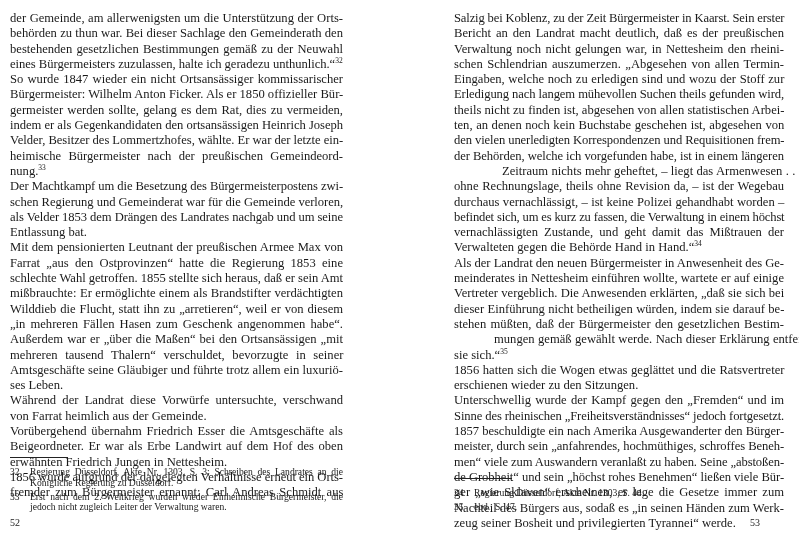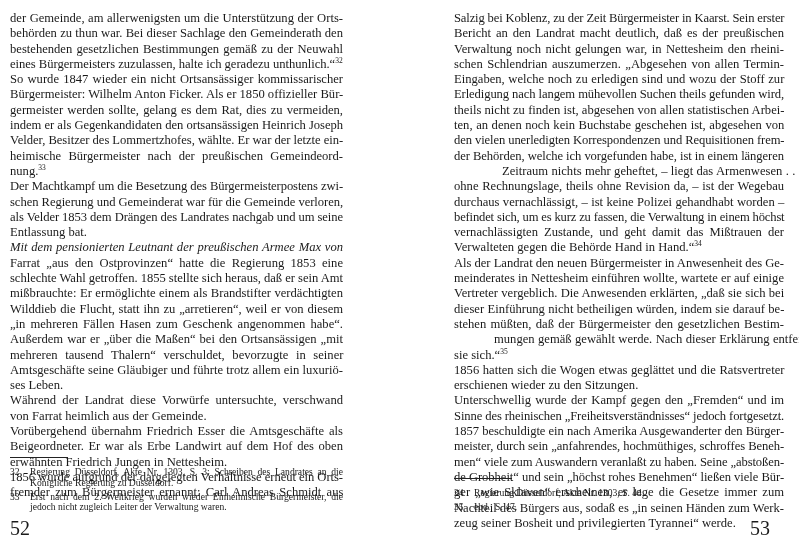--- a/index.html
+++ b/index.html
@@ -17,21 +17,21 @@
   sup.fn { font-size:7.5px; vertical-align:5px; line-height:0; }
   .rule { position:absolute; height:1px; background:#222; }
   #page-left .rule { left:10px; top:457px; width:58px; }
   #page-right .rule { left:54px; top:478px; width:58px; }
   .footnotes { position:absolute; font-size:9.6px; line-height:10.8px; }
   #page-left .footnotes { left:10px; top:467px; width:333px; }
   #page-right .footnotes { left:54px; top:488px; width:330px; }
   .fn-item { display:flex; margin-bottom:3px; }
   .fn-num { width:20px; flex:none; }
   .fn-text { flex:1; text-align:justify; }
-  .page-number { position:absolute; font-size:20px; }
+  .page-number { position:absolute; font-size:10px; }
   #page-left .page-number { left:10px; top:517px; }
   #page-right .page-number { left:350px; top:517px; }
 </style>
 </head>
 <body>
 
 <div class="page" id="page-left">
   <div class="body-text" id="left-body">
       <span class="line" style="display: block; word-spacing: 0.375px;"><span>der Gemeinde, am allerwenigsten um die Unterstützung der Orts-</span></span>
       <span class="line" style="display: block; word-spacing: 0.111111px;"><span>behörden zu thun war. Bei dieser Sachlage den Gemeinderath den</span></span>
@@ -41,21 +41,21 @@
       <span class="line" style="display: block;"><span>Bürgermeister: Wilhelm Anton Ficker. Als er 1850 offizieller Bür-</span></span>
       <span class="line" style="display: block; word-spacing: 1px;"><span>germeister werden sollte, gelang es dem Rat, dies zu vermeiden,</span></span>
       <span class="line" style="display: block; letter-spacing: -0.031746px;"><span>indem er als Gegenkandidaten den ortsansässigen Heinrich Joseph</span></span>
       <span class="line" style="display: block; letter-spacing: -0.030303px;"><span>Velder, Besitzer des Lommertzhofes, wählte. Er war der letzte ein-</span></span>
       <span class="line" style="display: block; word-spacing: 4.2px;"><span>heimische Bürgermeister nach der preußischen Gemeindeord-</span></span>
       <span class="line last" style="display: block;"><span>nung.</span><sup class="fn">33</sup></span>
       <span class="line" style="display: block; letter-spacing: -0.0819672px;"><span>Der Machtkampf um die Besetzung des Bürgermeisterpostens zwi-</span></span>
       <span class="line" style="display: block; letter-spacing: -0.0483871px;"><span>schen Regierung und Gemeinderat war für die Gemeinde verloren,</span></span>
       <span class="line" style="display: block; letter-spacing: -0.0806452px;"><span>als Velder 1853 dem Drängen des Landrates nachgab und um seine</span></span>
       <span class="line last" style="display: block;"><span>Entlassung bat.</span></span>
-      <span class="line" style="display: block; word-spacing: 0.375px; font-style: italic;"><span>Mit dem pensionierten Leutnant der preußischen Armee Max von</span></span>
+      <span class="line" style="display: block; word-spacing: 0.375px;"><span>Mit dem pensionierten Leutnant der preußischen Armee Max von</span></span>
       <span class="line" style="display: block; word-spacing: 3.125px;"><span>Farrat „aus den Ostprovinzen“ hatte die Regierung 1853 eine</span></span>
       <span class="line" style="display: block; letter-spacing: -0.0298507px;"><span>schlechte Wahl getroffen. 1855 stellte sich heraus, daß er sein Amt</span></span>
       <span class="line" style="display: block; word-spacing: 0.333333px;"><span>mißbrauchte: Er ermöglichte einem als Brandstifter verdächtigten</span></span>
       <span class="line" style="display: block; word-spacing: 0.7px;"><span>Wilddieb die Flucht, statt ihn zu „arretieren“, weil er von diesem</span></span>
       <span class="line" style="display: block; word-spacing: 1.85714px;"><span>„in mehreren Fällen Hasen zum Geschenk angenommen habe“.</span></span>
       <span class="line" style="display: block; word-spacing: 0.777778px;"><span>Außerdem war er „über die Maßen“ bei den Ortsansässigen „mit</span></span>
       <span class="line" style="display: block; word-spacing: 4.5px;"><span>mehreren tausend Thalern“ verschuldet, bevorzugte in seiner</span></span>
       <span class="line" style="display: block;"><span>Amtsgeschäfte seine Gläubiger und führte trotz allem ein luxuriö-</span></span>
       <span class="line last" style="display: block;"><span>ses Leben.</span></span>
       <span class="line" style="display: block; word-spacing: 3px;"><span>Während der Landrat diese Vorwürfe untersuchte, verschwand</span></span>

